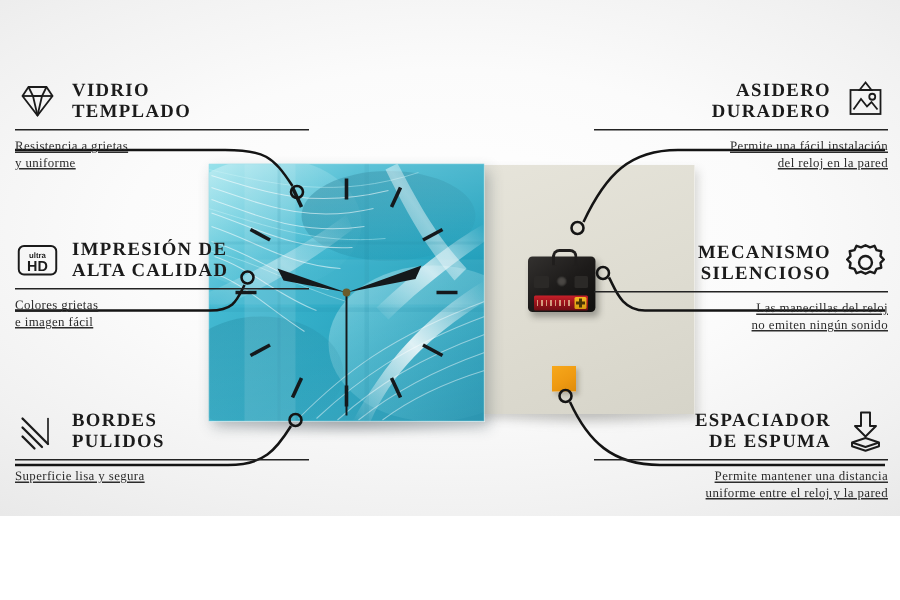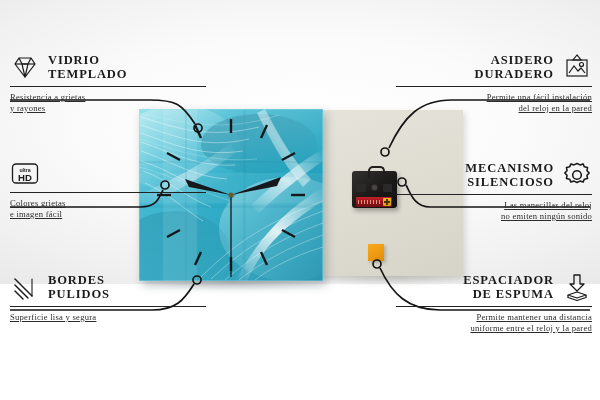--- a/index.html
+++ b/index.html
@@ -2,21 +2,21 @@
 <html><head>
 <meta charset="utf-8">
 <style>
   html,body{margin:0;padding:0;}
   body{
     width:600px;height:400px;overflow:hidden;
     font-family:"Liberation Serif", serif;
     background:#ffffff;
   }
   .stage{
-    position:relative;width:600px;height:284px;
+    position:relative;width:600px;height:344px;
     background:
       radial-gradient(ellipse 80% 70% at 50% 45%, #ffffff 0%, #fbfbfb 45%, #f1f1f1 78%, #e9e9e9 100%);
   }
   
   .feature{position:absolute;width:196px;}
   .feature.left{left:10px;text-align:left;}
   .feature.right{right:8px;text-align:right;}
   .fhead{display:flex;align-items:center;gap:8px;}
   .feature.right .fhead{flex-direction:row-reverse;}
   .ficon{flex:0 0 auto;width:30px;height:30px;display:block;}
@@ -267,32 +267,36 @@
         </svg>
       </span>
       <span class="ftitle">
         <span>VIDRIO</span><br>
         <span>TEMPLADO</span>
       </span>
     </div>
     <div class="rule"></div>
     <div class="fdesc">
       <span>Resistencia a grietas</span><br>
-      <span>y rayones</span>
+      <span>y uniforme</span>
     </div>
   </div>
 
   <div class="feature left" id="f-impresion">
     <div class="fhead">
       <span class="ficon">
         <svg width="30" height="30" viewBox="0 0 30 30">
           <rect x="2.5" y="6" width="25" height="19" rx="3.5" fill="none" stroke="#1b1b1b" stroke-width="1.3"></rect>
           <text x="15" y="14.2" font-family="Liberation Sans, sans-serif" font-size="5.2" font-weight="bold" text-anchor="middle" fill="#1b1b1b">ultra</text>
           <text x="15" y="22.5" font-family="Liberation Sans, sans-serif" font-size="9.6" font-weight="bold" text-anchor="middle" fill="#1b1b1b">HD</text>
         </svg>
+      </span>
+      <span class="ftitle">
+        <span>IMPRESIÓN DE</span><br>
+        <span>ALTA CALIDAD</span>
       </span>
     </div>
     <div class="rule"></div>
     <div class="fdesc">
       <span>Colores grietas</span><br>
       <span>e imagen fácil</span>
     </div>
   </div>
 
   <div class="feature left" id="f-bordes">

